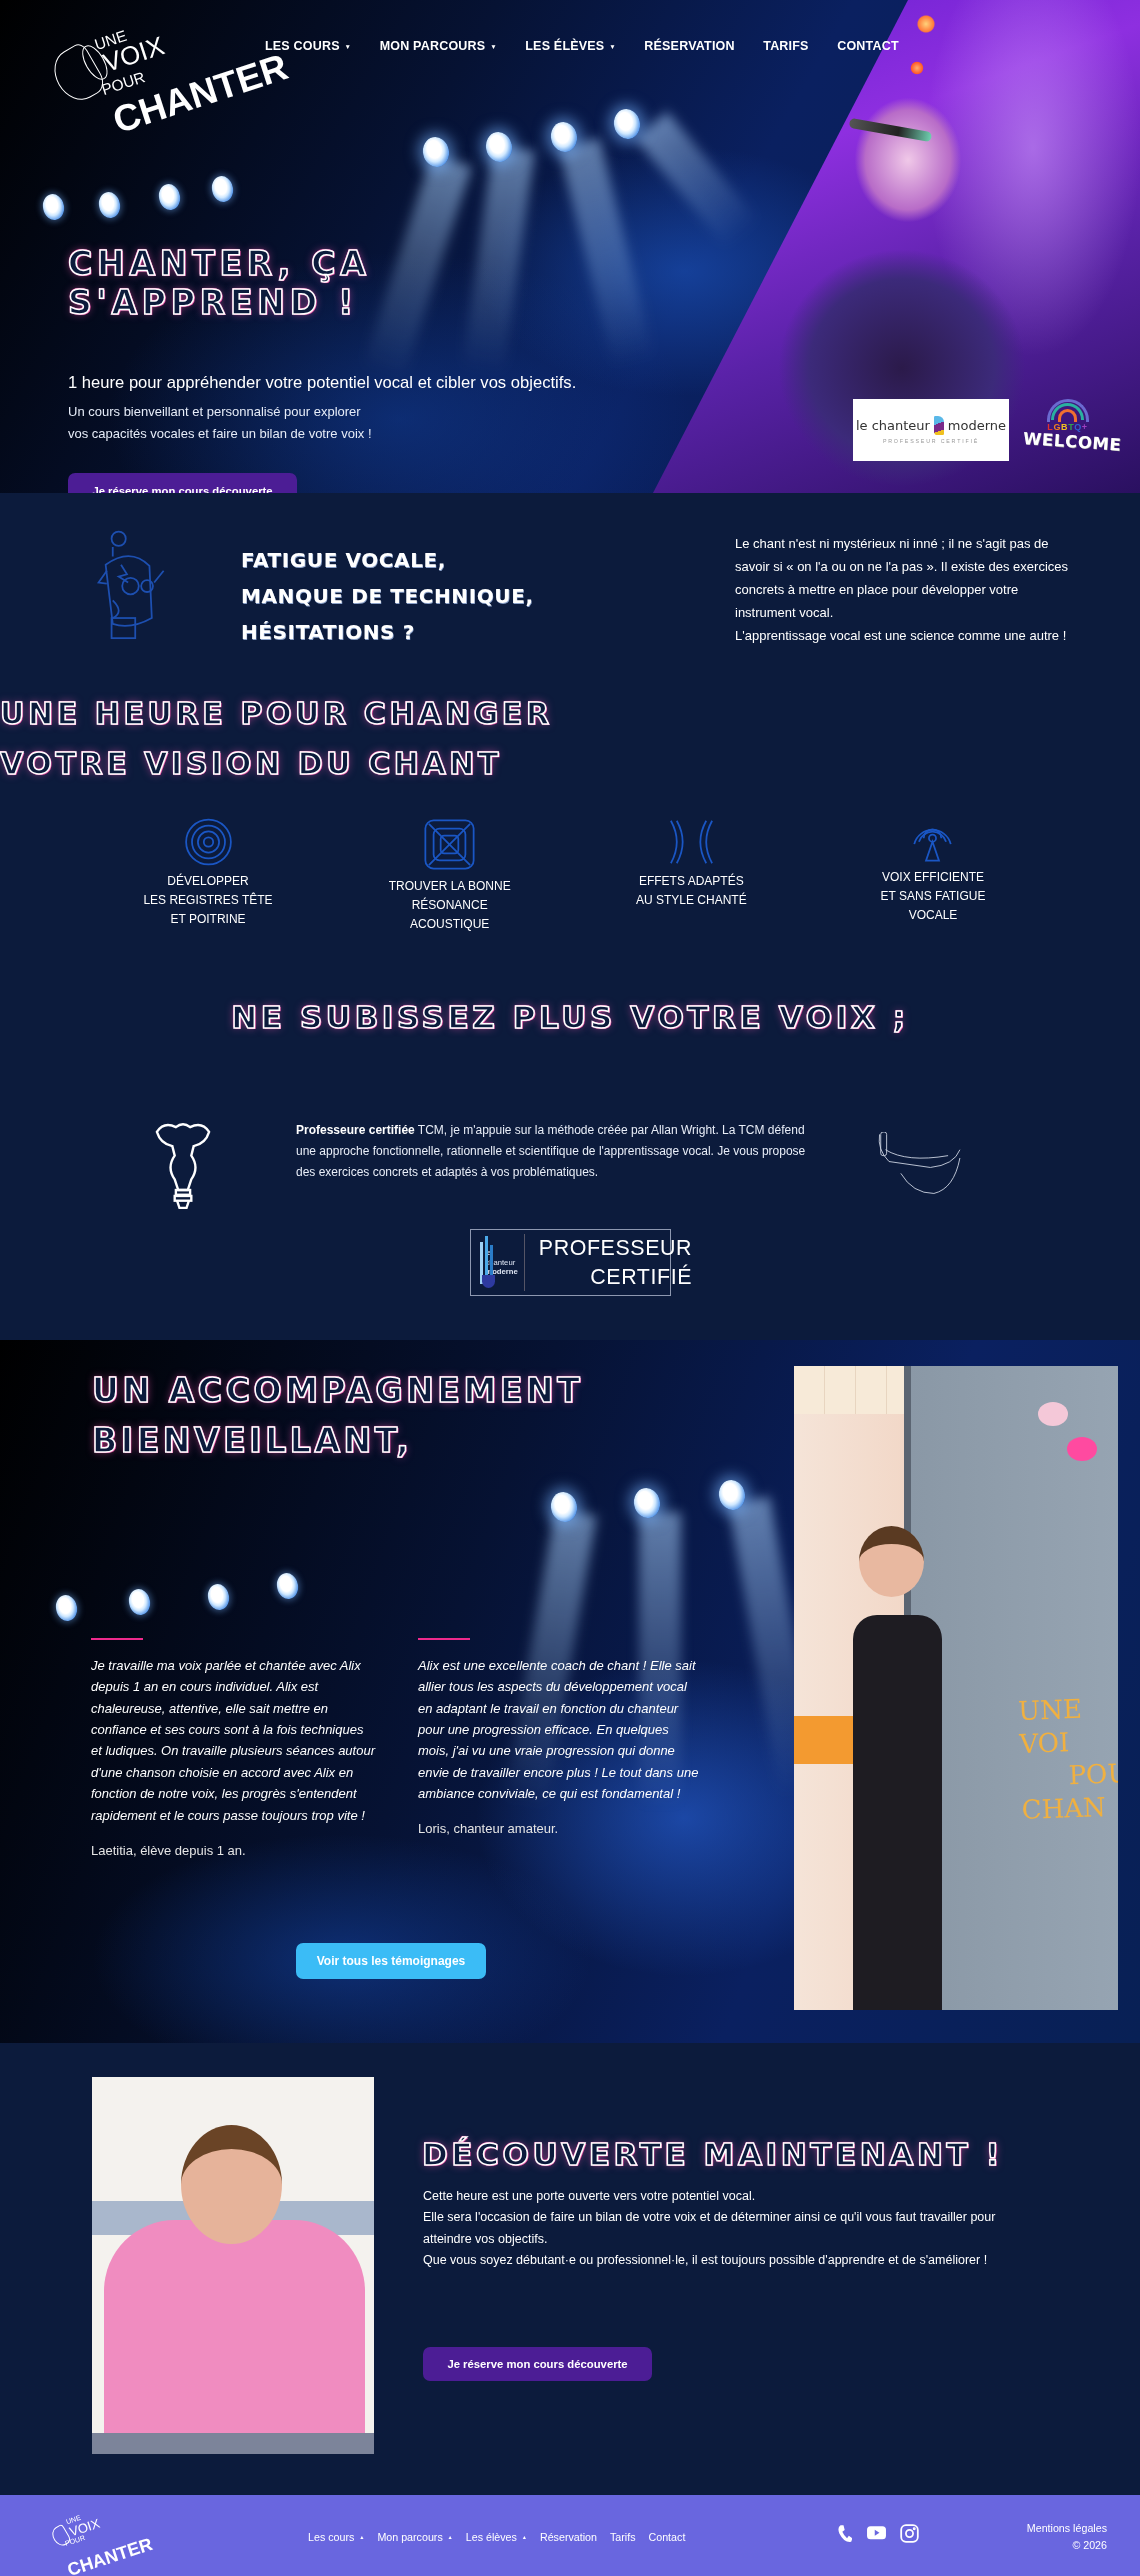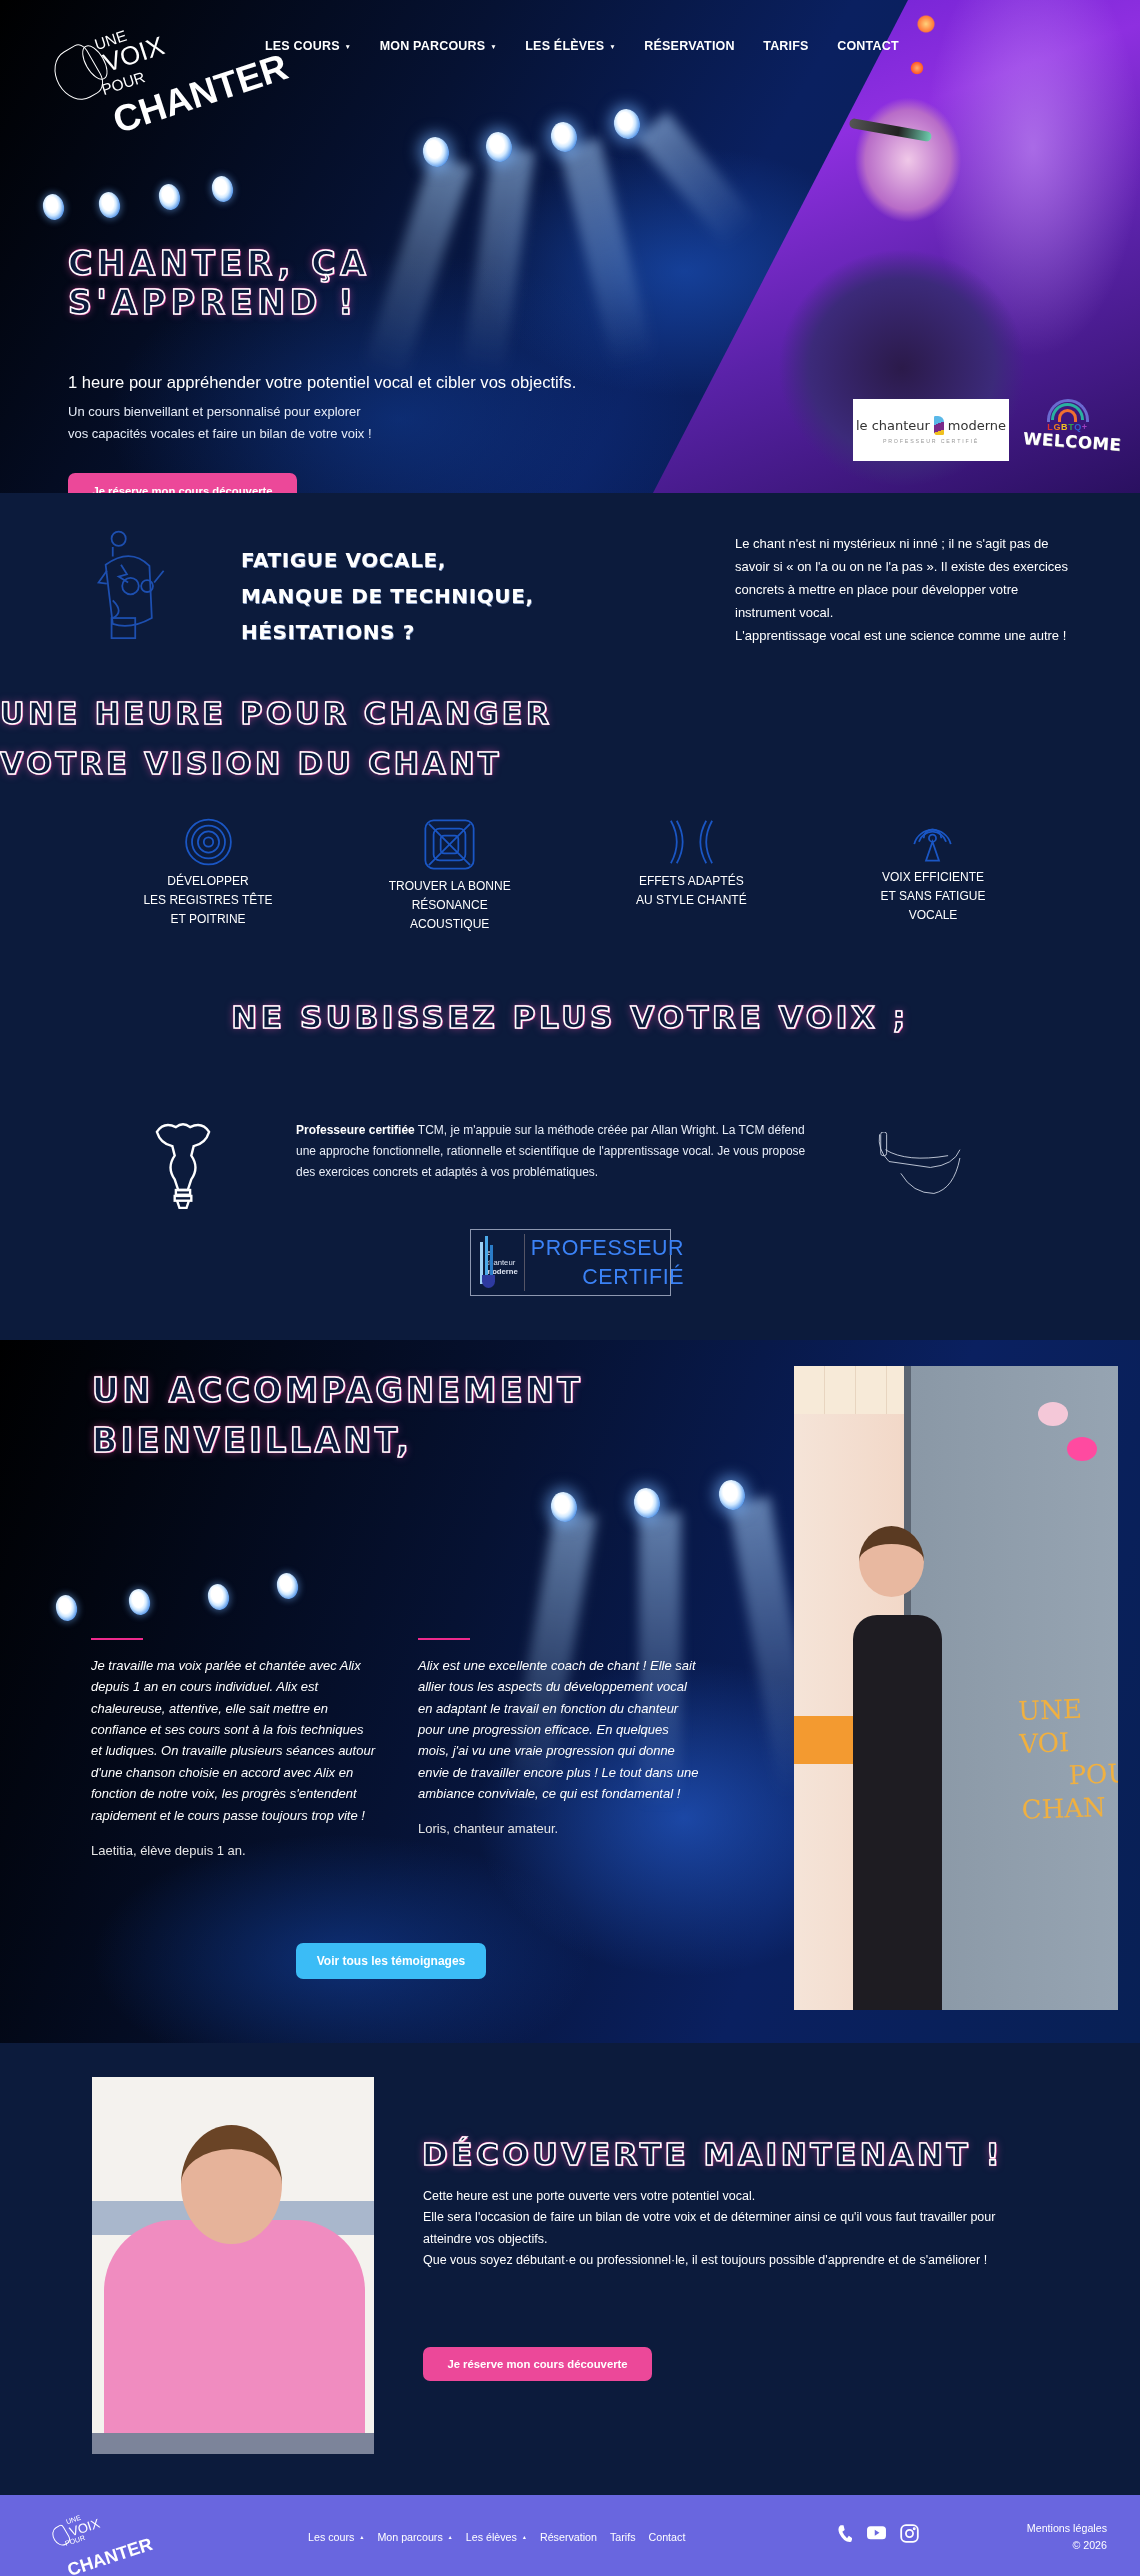--- a/index.html
+++ b/index.html
@@ -79,21 +79,21 @@
   .logo .l4 { left: 48px; top: 55px; font-size: 37px; font-weight: bold; }
 
   .nav { position: absolute; left: 265px; top: 39px; display: flex; gap: 28.5px; align-items: center; }
   .nav a { color: #fff; font-weight: bold; font-size: 12.5px; text-decoration: none; letter-spacing: 0.2px; display: flex; align-items: center; gap: 4.8px; }
   .nav .caret { font-size: 6.5px; }
 
   .hero-content { position: absolute; left: 68px; top: 244px; width: 558px; }
   .hero-title { font-size: 33px; letter-spacing: 4.8px; }
   .hero-lead { margin-top: 51px; font-size: 16.6px; color: #fff; }
   .hero-desc { margin-top: 8.3px; font-size: 13px; color: #e6ecf8; line-height: 21.4px; }
-  .btn-pink { display: inline-block; background: #ec4899; color: #fff; font-weight: bold; font-size: 11.3px; padding: 12px 16.6px; border-radius: 7.1px; border: none; text-decoration: none; }
+  .btn-pink { display: inline-block; background: #4c1d95; color: #fff; font-weight: bold; font-size: 11.3px; padding: 12px 16.6px; border-radius: 7.1px; border: none; text-decoration: none; }
   .hero-btn { margin-top: 28.5px; width: 229px; text-align: center; }
 
   
   .sec-dark { position: relative; background: #0c1b3c; }
   .robot-icon { position: absolute; left: 95px; top: 529px; }
   .problems-title { position: absolute; left: 241px; top: 542px; font-size: 20px; line-height: 36px; }
   .problems-text { position: absolute; left: 735px; top: 532px; width: 344px; font-size: 13px; line-height: 23px; color: #fff; }
 
   .change-title { position: absolute; left: 0; width: 1140px; top: 689px; text-align: left; font-size: 30px; line-height: 50px; }
   .features { position: absolute; left: 119px; top: 818px; width: 903px; display: flex; justify-content: space-between; }
@@ -104,21 +104,21 @@
   .actor-title { position: absolute; left: 0; width: 1140px; top: 992px; text-align: center; font-size: 31px; line-height: 50px; }
   .larynx-icon { position: absolute; left: 152px; top: 1120px; }
   .jaw-icon { position: absolute; left: 877px; top: 1132px; }
   .tcm-text { position: absolute; left: 296px; top: 1120px; width: 517px; font-size: 12px; line-height: 21px; color: #e9eef8; }
   .tcm-text b { color: #fff; }
   .cert-badge { position: absolute; left: 470px; top: 1229px; width: 201px; height: 67px; border: 0.9px solid #8e98b0; display: flex; align-items: center; padding: 0 8.3px; gap: 6px; }
   .cert-mark { width: 26px; height: 55px; position: relative; }
   .cert-mark i { position: absolute; bottom: 6px; width: 3px; background: #4aa8e8; }
   .cert-small { font-size: 7.7px; line-height: 9.5px; color: #dfe6f4; }
   .cert-small b { display: block; }
-  .cert-big { border-left: 0.6px solid #556; padding-left: 6px; font-size: 21.4px; line-height: 28.5px; color: #3b82f6; letter-spacing: 0.6px; text-align: right; }
+  .cert-big { border-left: 0.6px solid #556; padding-left: 14px; font-size: 21.4px; line-height: 28.5px; color: #ffffff; letter-spacing: 0.6px; text-align: right; }
 
   
   .sec-testi { position: relative; height: 669px; top: 0; }
   .testi-title { position: absolute; left: 92px; top: 1366px; font-size: 33px; line-height: 50px; }
   .testi { position: absolute; top: 1638px; width: 285px; }
   .testi .bar { width: 52px; height: 2.4px; background: #ee2a8c; margin-bottom: 14.3px; }
   .testi p { font-style: italic; font-size: 13px; line-height: 21.4px; color: #fff; }
   .testi .author { margin-top: 16.6px; font-size: 13px; color: #e5e5e5; }
   .btn-blue { position: absolute; left: 296px; top: 1943px; width: 190px; height: 36px; background: #3bbcf6; color: #fff; font-weight: bold; font-size: 12px; border-radius: 7.1px; border: none; display: flex; align-items: center; justify-content: center; }
   .door-photo { position: absolute; left: 794px; top: 1366px; width: 324px; height: 644px; overflow: hidden;

